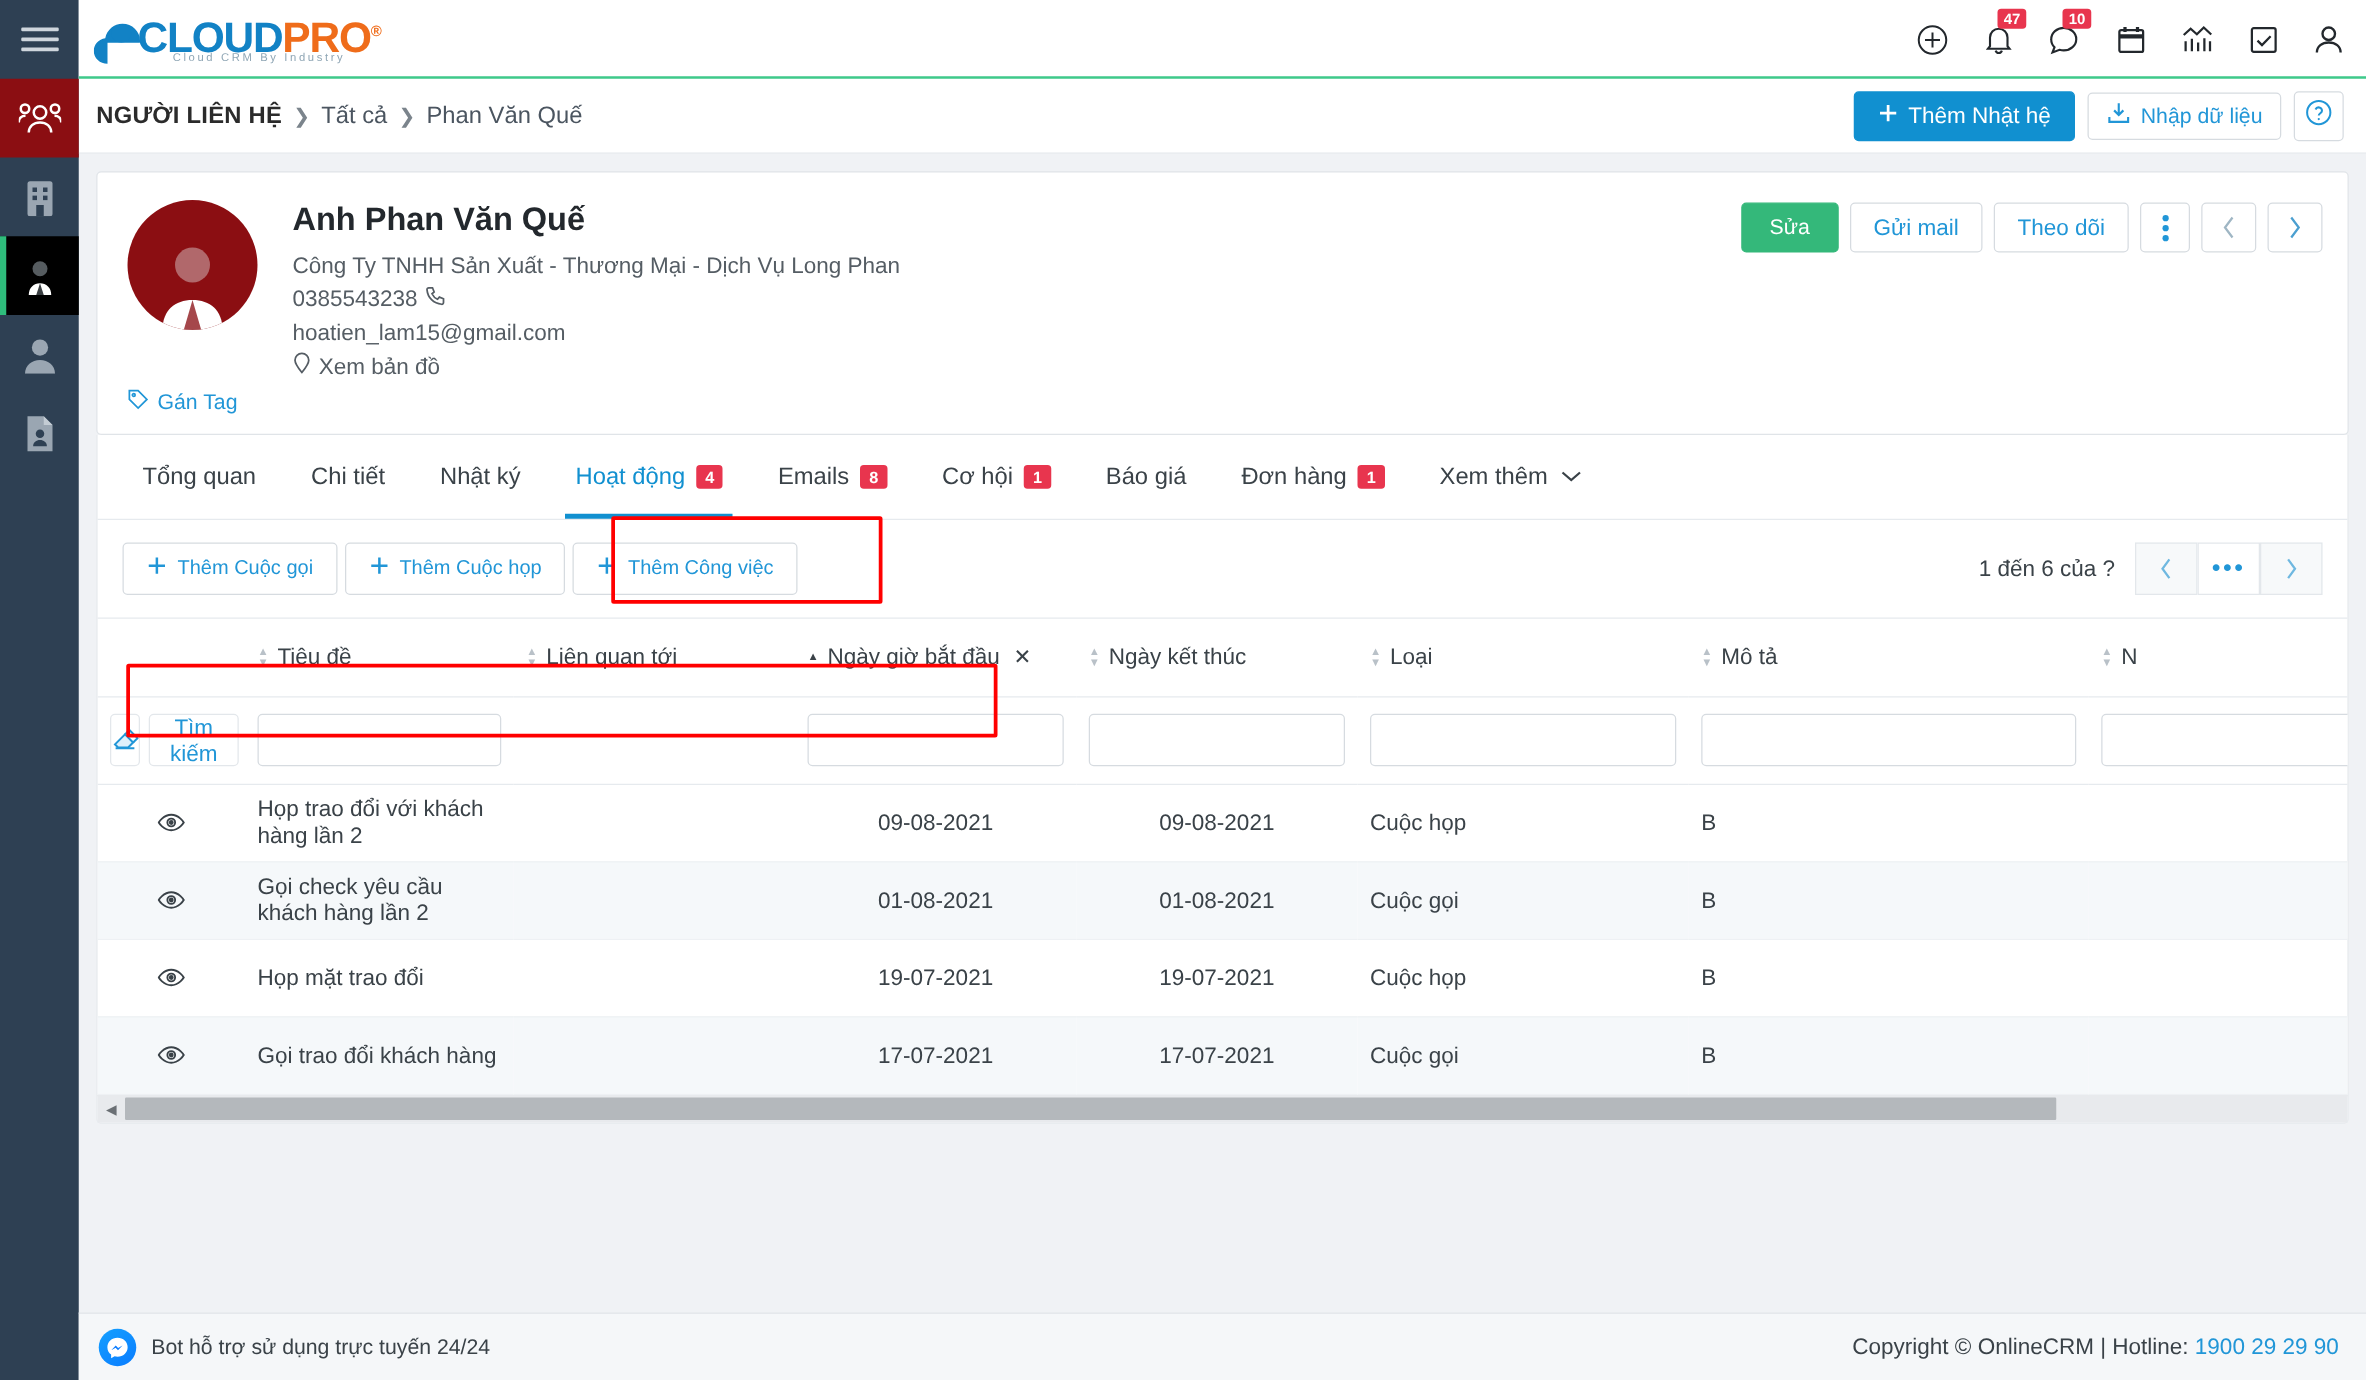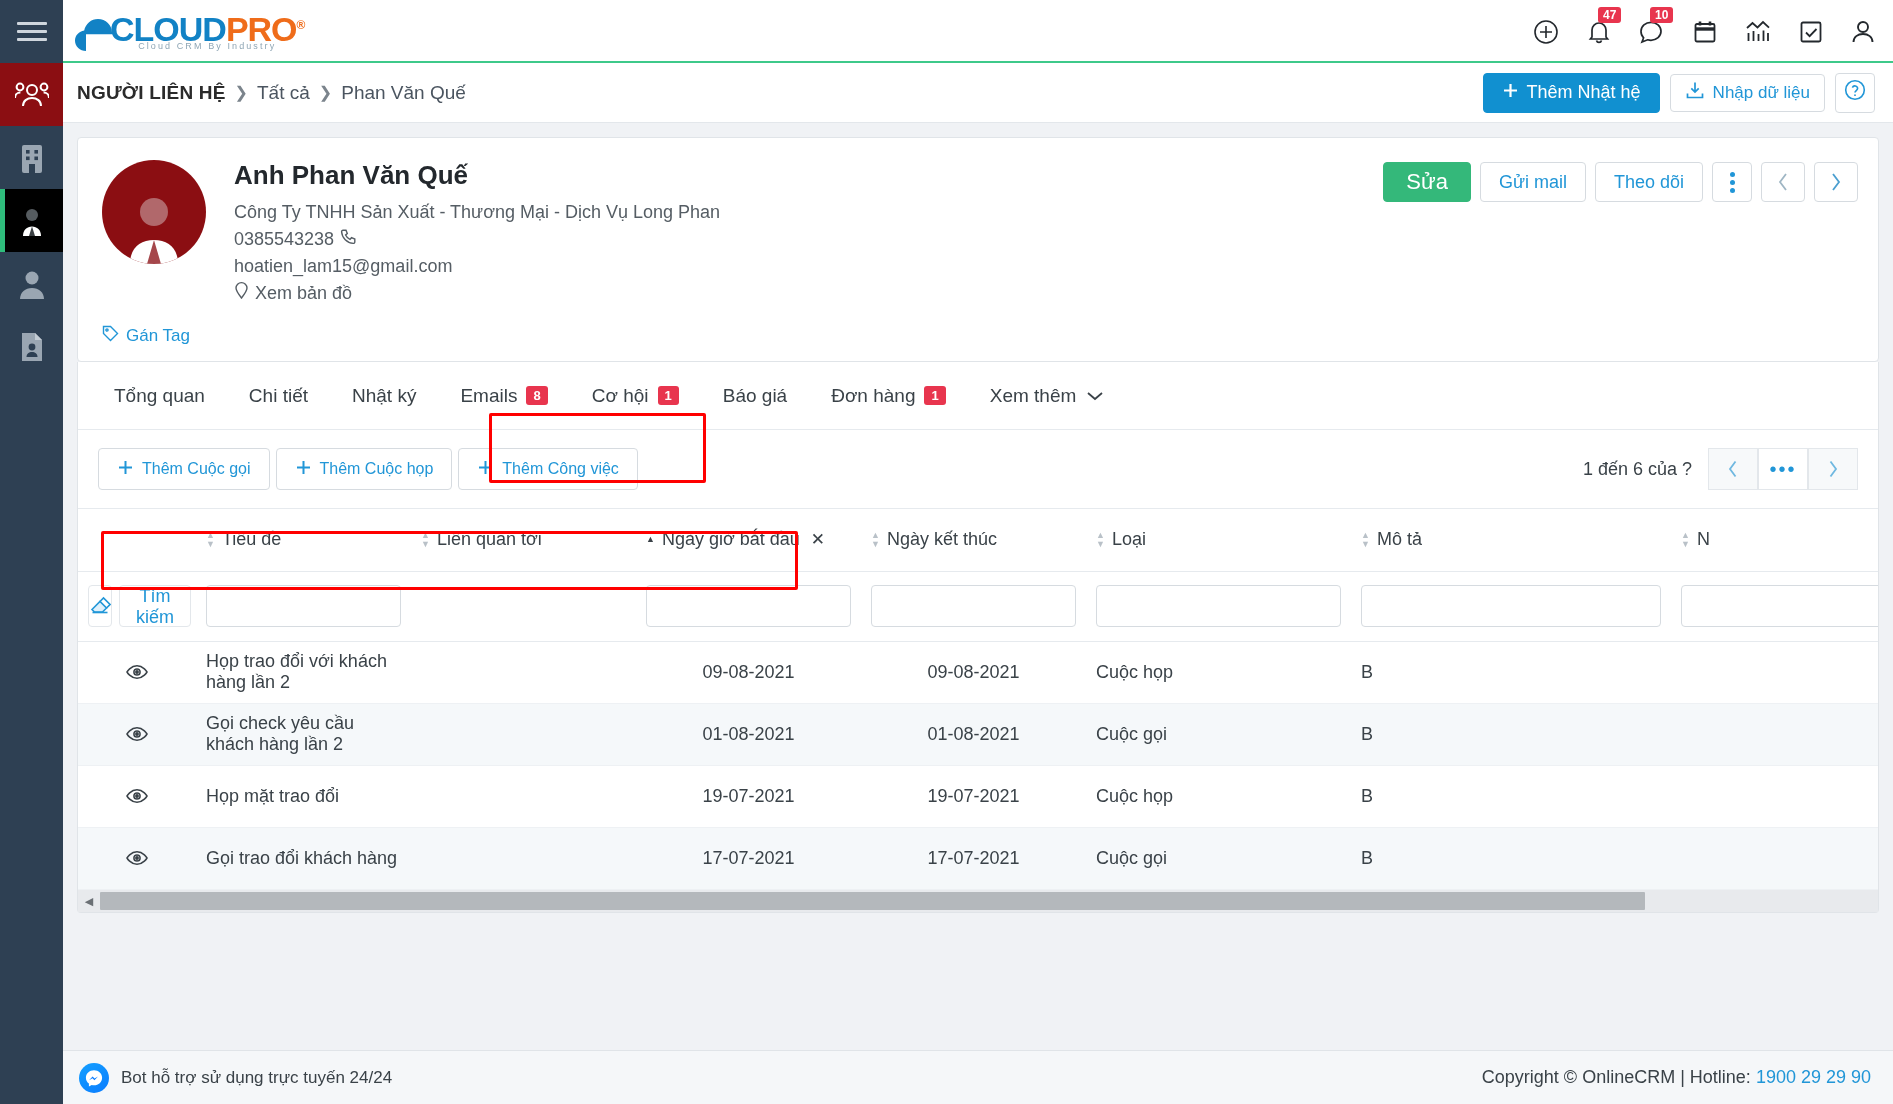--- a/index.html
+++ b/index.html
@@ -103,25 +103,25 @@
   .card-top { display: flex; }
   .avatar {
     width: 104px; height: 104px; border-radius: 50%; background: #8b0e12;
     display: flex; align-items: flex-end; justify-content: center; flex: 0 0 104px;
     overflow: hidden; margin-top: 4px; margin-left: 4px;
   }
   .cinfo { margin-left: 28px; padding-top: 4px; }
   .cname { font-size: 26px; font-weight: bold; color: #23282d; margin-bottom: 8px; }
   .cline { font-size: 18px; color: #555d64; line-height: 27px; display: flex; align-items: center; gap: 6px;}
   .card-actions { margin-left: auto; display: flex; align-items: flex-start; gap: 9px; padding-top: 6px; }
-  .btn-green { background: #34b87a; border-color: #34b87a; color: #fff; padding: 10px 22px; height: 40px; font-size: 22px;}
+  .btn-green { background: #34b87a; border-color: #34b87a; color: #fff; padding: 10px 22px; height: 40px; font-size: 17px;}
   .btn-nav { width: 44px; height: 40px; padding: 0; color: #9fb6c4; }
   .dots-v { display: flex; flex-direction: column; gap: 3px; align-items: center; }
   .dots-v i { width: 5px; height: 5px; border-radius: 50%; background: #2196d7; display: block; }
-  .tagrow { margin-top: 18px; padding-left: 4px; }
+  .tagrow { margin-top: 4px; padding-left: 4px; }
   .tag-link { color: #2196d7; font-size: 17px; display: inline-flex; align-items: center; gap: 7px; cursor: pointer;}
 
   
   .tabs-card {
     background: #fff; border: 1px solid #e0e4e8; border-top: 0; border-radius: 0 0 4px 4px;
     margin-top: 0;
   }
   .tabs {
     display: flex; align-items: stretch; height: 68px; padding: 0 14px; position: relative;
     border-bottom: 1px solid #e6eaee;
@@ -456,20 +456,24 @@
       <div class="tabs-card">
         <div class="tabs" id="tabbar">
             <div class="tab">
               <span>Tổng quan</span>
             </div>
             <div class="tab">
               <span>Chi tiết</span>
             </div>
             <div class="tab">
               <span>Nhật ký</span>
+            </div>
+            <div class="tab active">
+              <span>Hoạt động</span>
+              <span class="tab-badge">4</span>
             </div>
             <div class="tab">
               <span>Emails</span>
               <span class="tab-badge">8</span>
             </div>
             <div class="tab">
               <span>Cơ hội</span>
               <span class="tab-badge">1</span>
             </div>
             <div class="tab">

